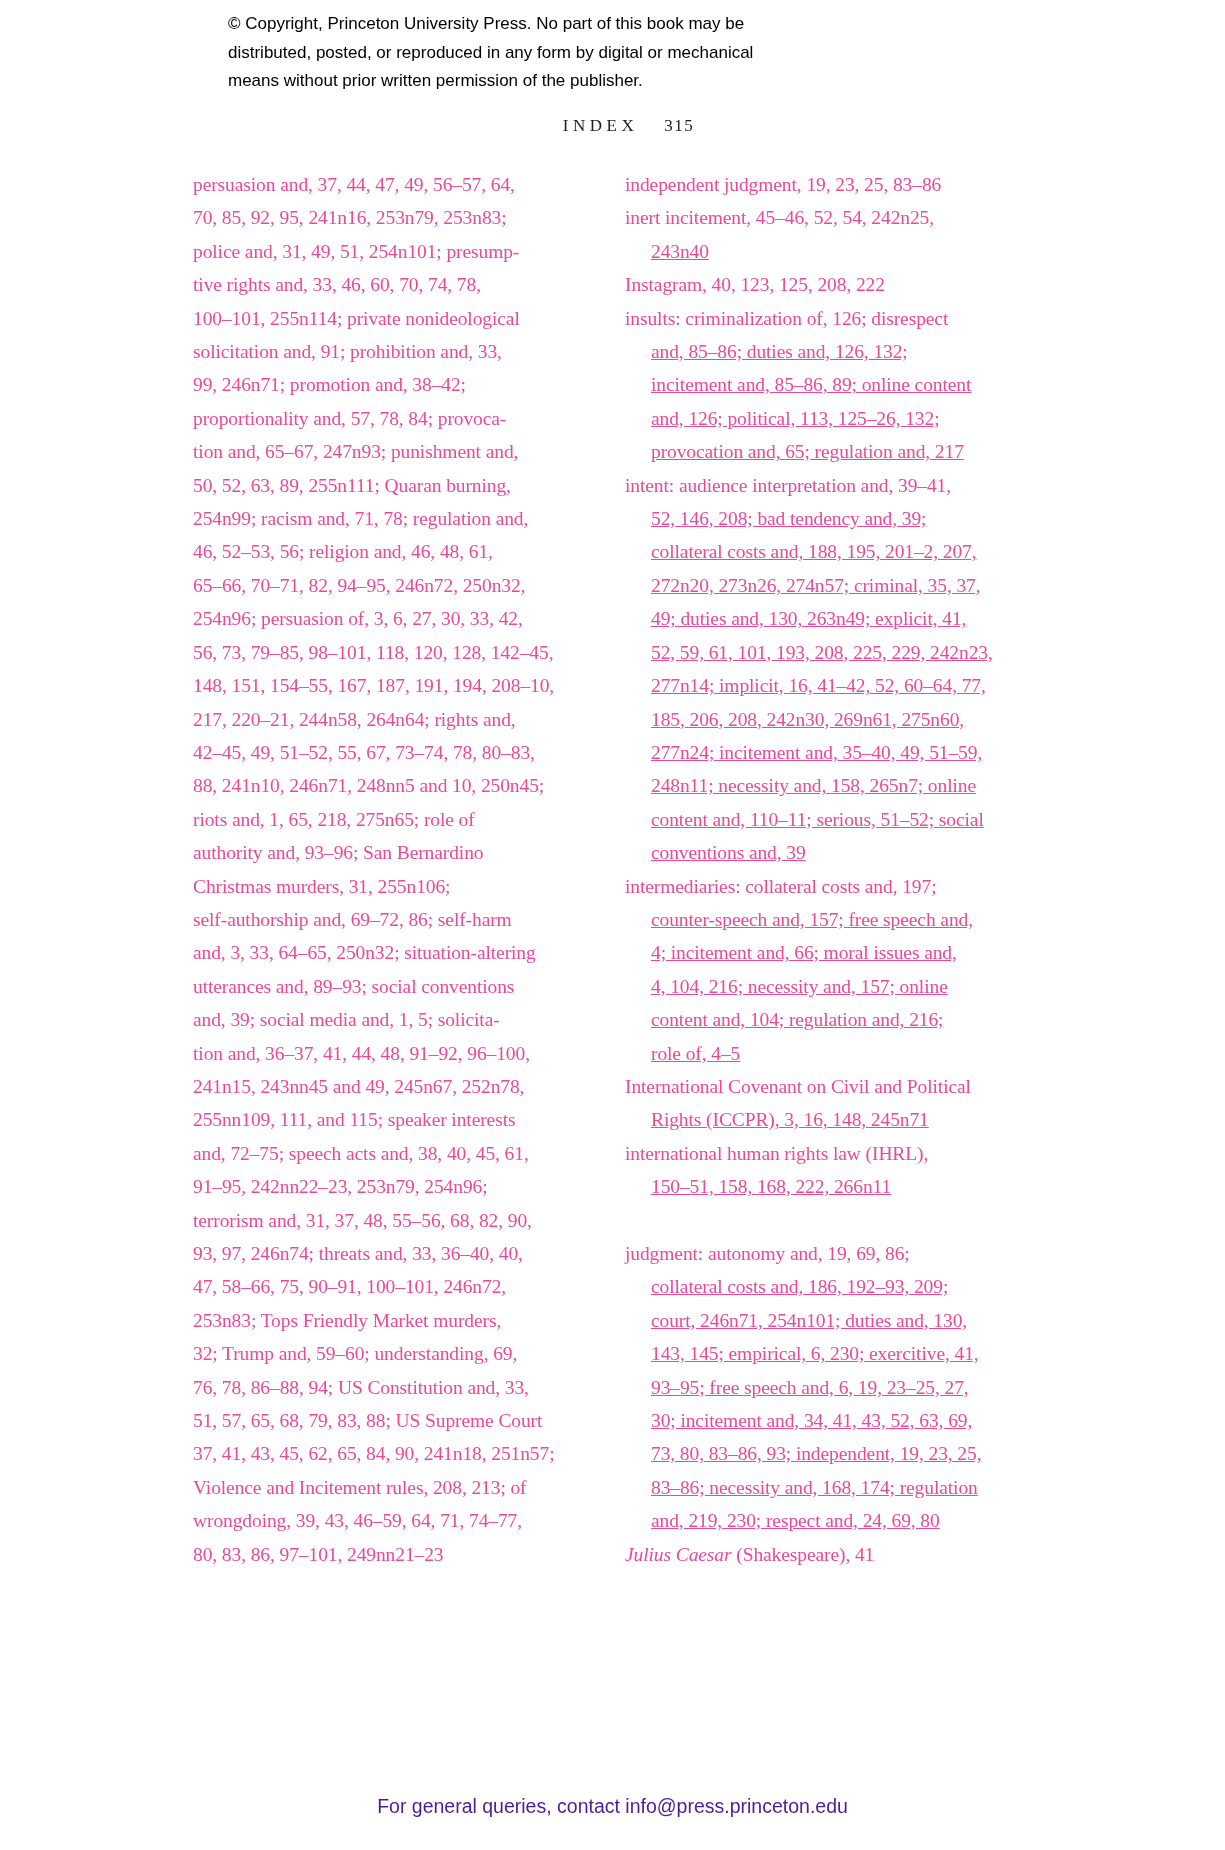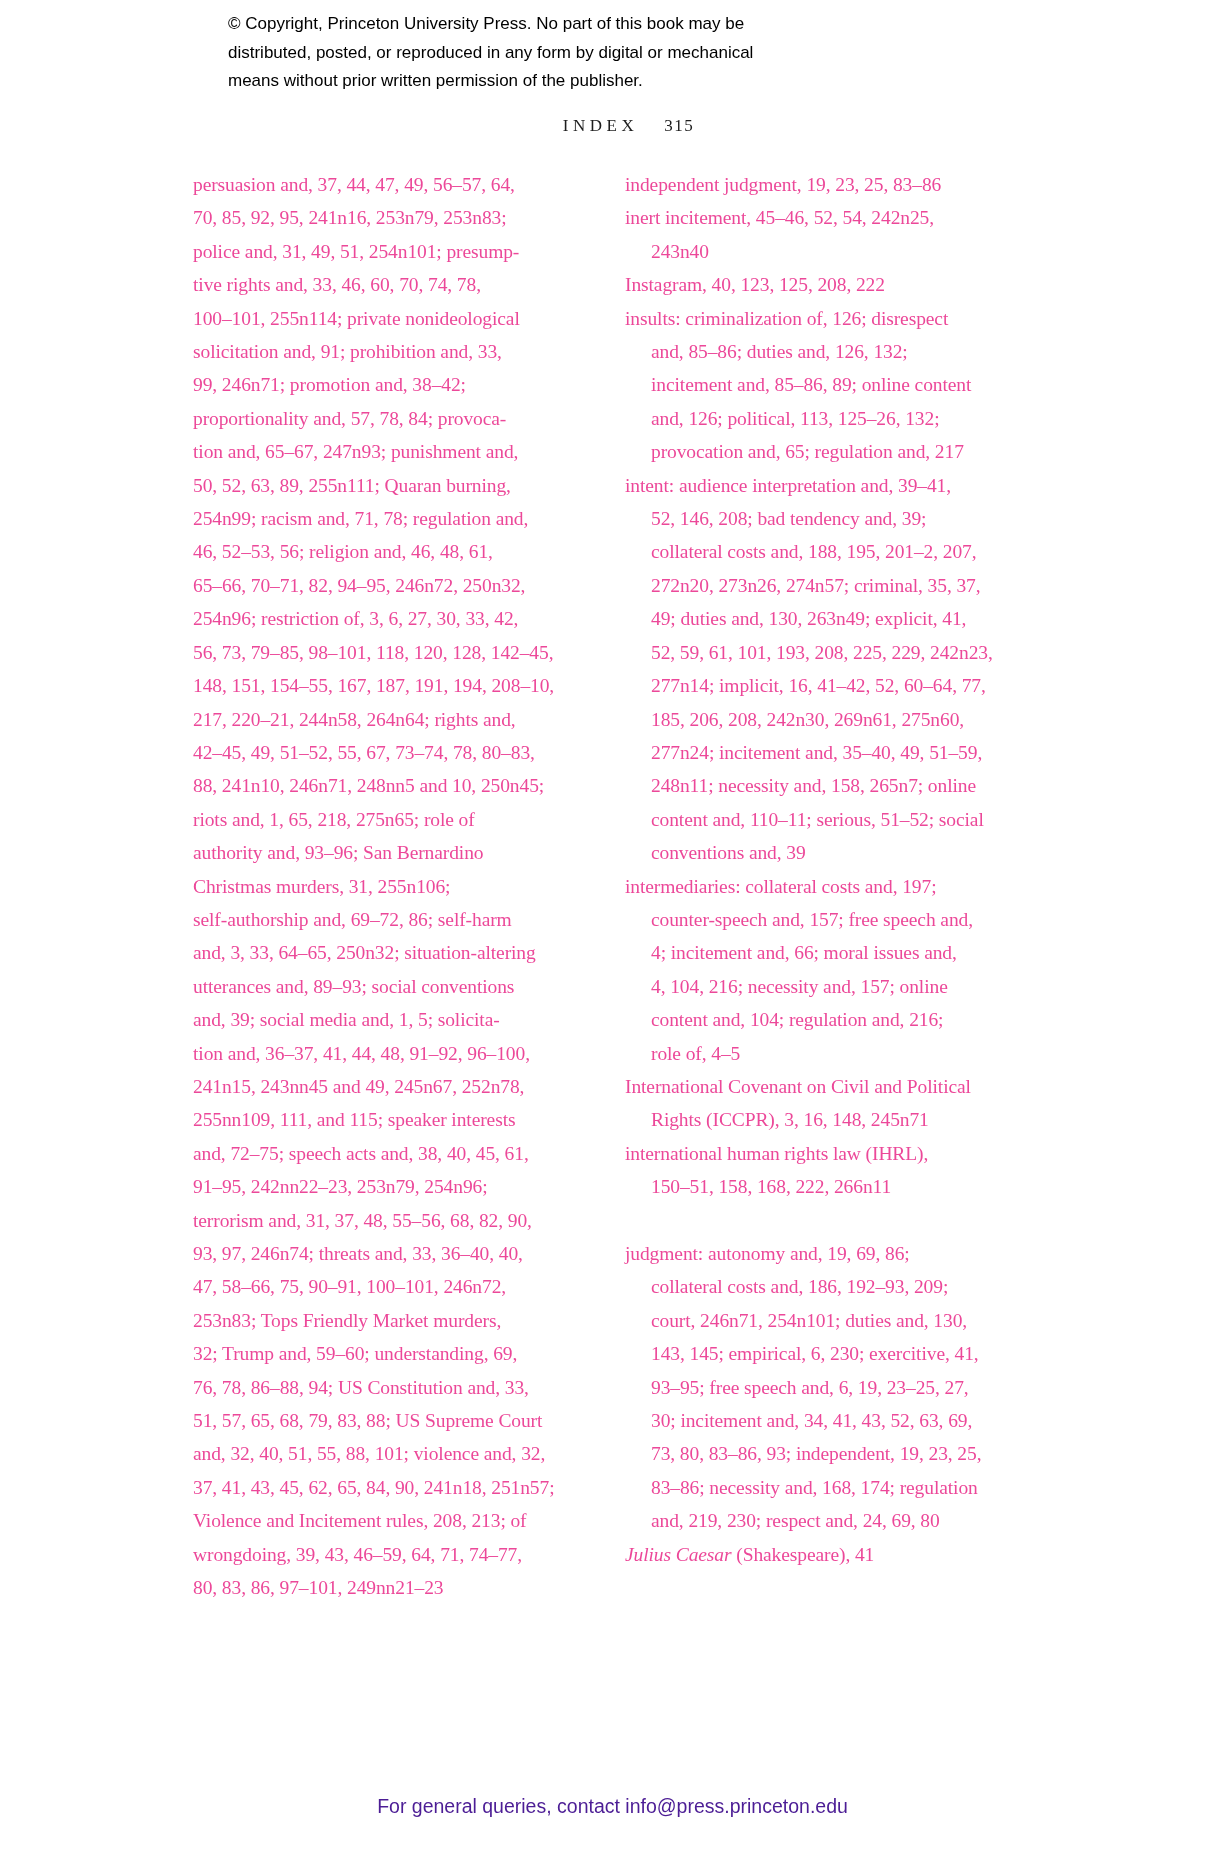--- a/index.html
+++ b/index.html
@@ -53,21 +53,21 @@
   }
   .col-left { width: 395px; }
   .col-right { width: 412px; }
   .line {
     font-family: "Liberation Serif", serif;
     font-size: 19.5px;
     line-height: 33.4px;
     letter-spacing: -0.1px;
     white-space: nowrap;
   }
-  .line.indent { padding-left: 26px; }
+  .line.indent { padding-left: 26px; text-decoration: underline; }
   .line.blank { visibility: hidden; }
   .line em { font-style: italic; }
   .footer {
     position: absolute;
     top: 1795px;
     left: 0;
     width: 100%;
     text-align: center;
     font-family: "Liberation Sans", sans-serif;
     font-size: 19.5px;
@@ -97,21 +97,21 @@
         <div class="line">tive rights and, 33, 46, 60, 70, 74, 78,</div>
         <div class="line">100–101, 255n114; private nonideological</div>
         <div class="line">solicitation and, 91; prohibition and, 33,</div>
         <div class="line">99, 246n71; promotion and, 38–42;</div>
         <div class="line">proportionality and, 57, 78, 84; provoca-</div>
         <div class="line">tion and, 65–67, 247n93; punishment and,</div>
         <div class="line">50, 52, 63, 89, 255n111; Quaran burning,</div>
         <div class="line">254n99; racism and, 71, 78; regulation and,</div>
         <div class="line">46, 52–53, 56; religion and, 46, 48, 61,</div>
         <div class="line">65–66, 70–71, 82, 94–95, 246n72, 250n32,</div>
-        <div class="line">254n96; restriction of, 3, 6, 27, 30, 33, 42,</div>
+        <div class="line">254n96; persuasion of, 3, 6, 27, 30, 33, 42,</div>
         <div class="line">56, 73, 79–85, 98–101, 118, 120, 128, 142–45,</div>
         <div class="line">148, 151, 154–55, 167, 187, 191, 194, 208–10,</div>
         <div class="line">217, 220–21, 244n58, 264n64; rights and,</div>
         <div class="line">42–45, 49, 51–52, 55, 67, 73–74, 78, 80–83,</div>
         <div class="line">88, 241n10, 246n71, 248nn5 and 10, 250n45;</div>
         <div class="line">riots and, 1, 65, 218, 275n65; role of</div>
         <div class="line">authority and, 93–96; San Bernardino</div>
         <div class="line">Christmas murders, 31, 255n106;</div>
         <div class="line">self-authorship and, 69–72, 86; self-harm</div>
         <div class="line">and, 3, 33, 64–65, 250n32; situation-altering</div>
@@ -122,21 +122,20 @@
         <div class="line">255nn109, 111, and 115; speaker interests</div>
         <div class="line">and, 72–75; speech acts and, 38, 40, 45, 61,</div>
         <div class="line">91–95, 242nn22–23, 253n79, 254n96;</div>
         <div class="line">terrorism and, 31, 37, 48, 55–56, 68, 82, 90,</div>
         <div class="line">93, 97, 246n74; threats and, 33, 36–40, 40,</div>
         <div class="line">47, 58–66, 75, 90–91, 100–101, 246n72,</div>
         <div class="line">253n83; Tops Friendly Market murders,</div>
         <div class="line">32; Trump and, 59–60; understanding, 69,</div>
         <div class="line">76, 78, 86–88, 94; US Constitution and, 33,</div>
         <div class="line">51, 57, 65, 68, 79, 83, 88; US Supreme Court</div>
-        <div class="line">and, 32, 40, 51, 55, 88, 101; violence and, 32,</div>
         <div class="line">37, 41, 43, 45, 62, 65, 84, 90, 241n18, 251n57;</div>
         <div class="line">Violence and Incitement rules, 208, 213; of</div>
         <div class="line">wrongdoing, 39, 43, 46–59, 64, 71, 74–77,</div>
         <div class="line">80, 83, 86, 97–101, 249nn21–23</div>
       </div>
     <div class="col col-right">
         <div class="line">independent judgment, 19, 23, 25, 83–86</div>
         <div class="line">inert incitement, 45–46, 52, 54, 242n25,</div>
         <div class="line indent">243n40</div>
         <div class="line">Instagram, 40, 123, 125, 208, 222</div>

